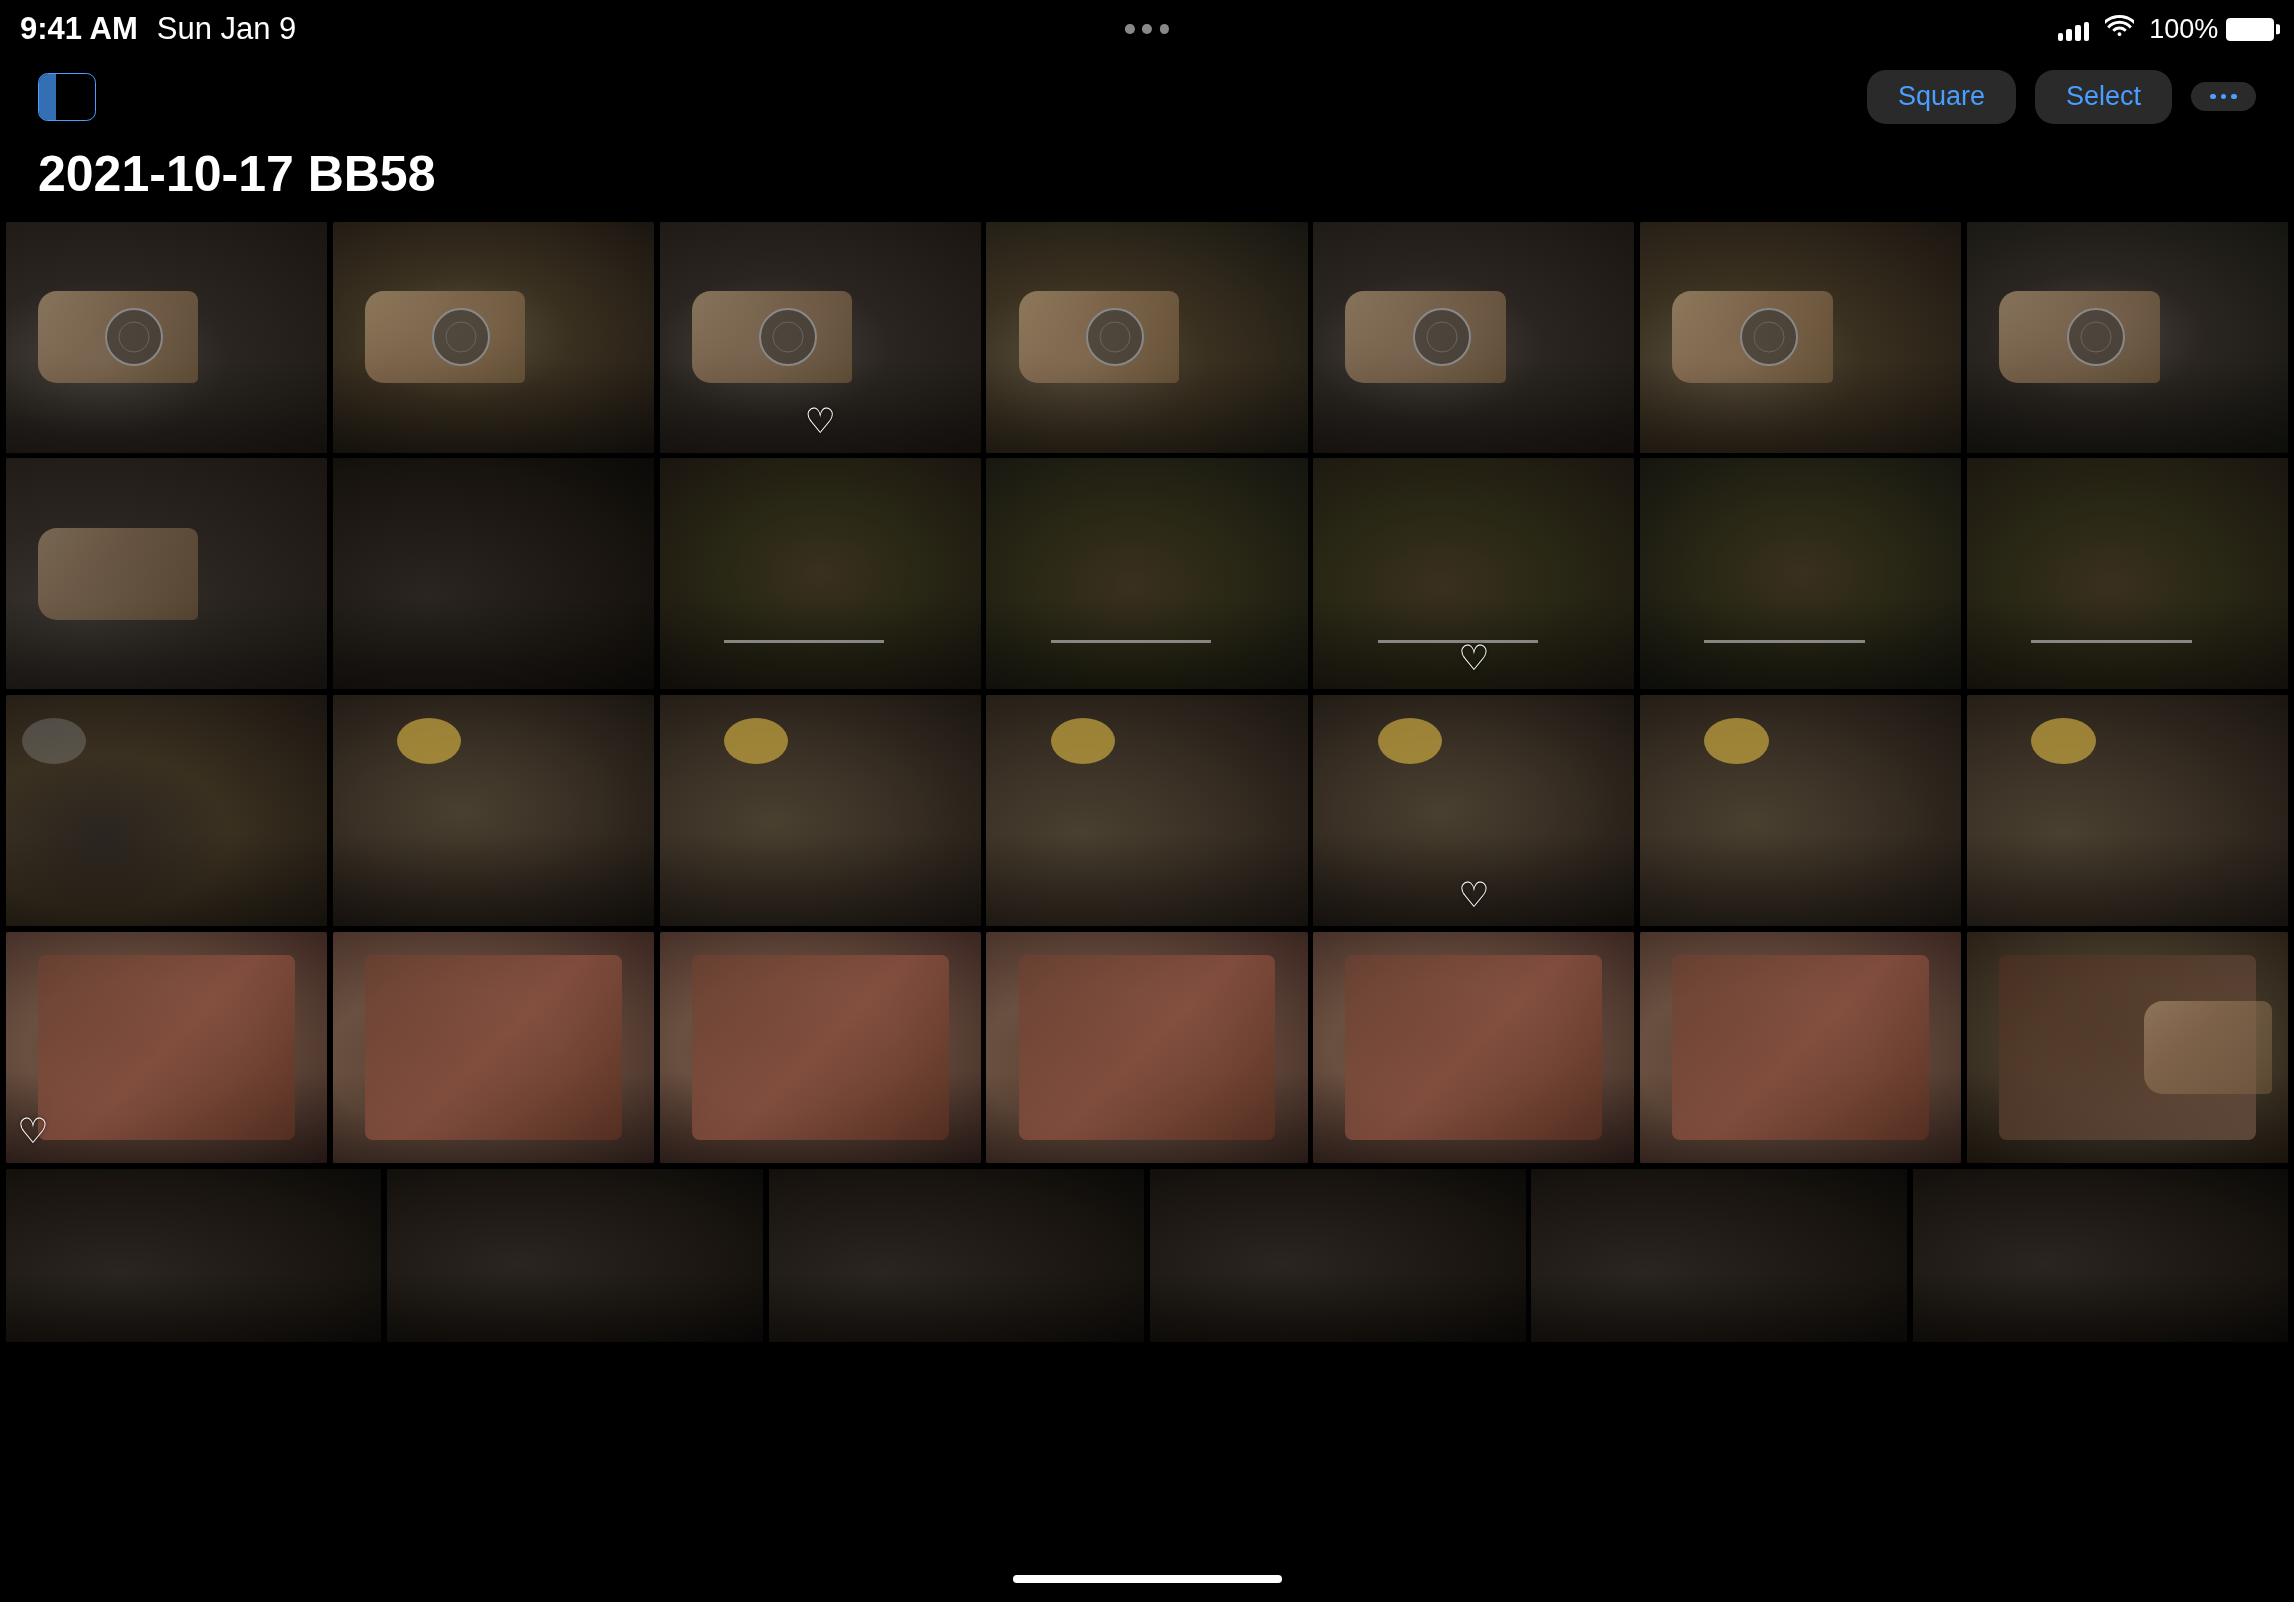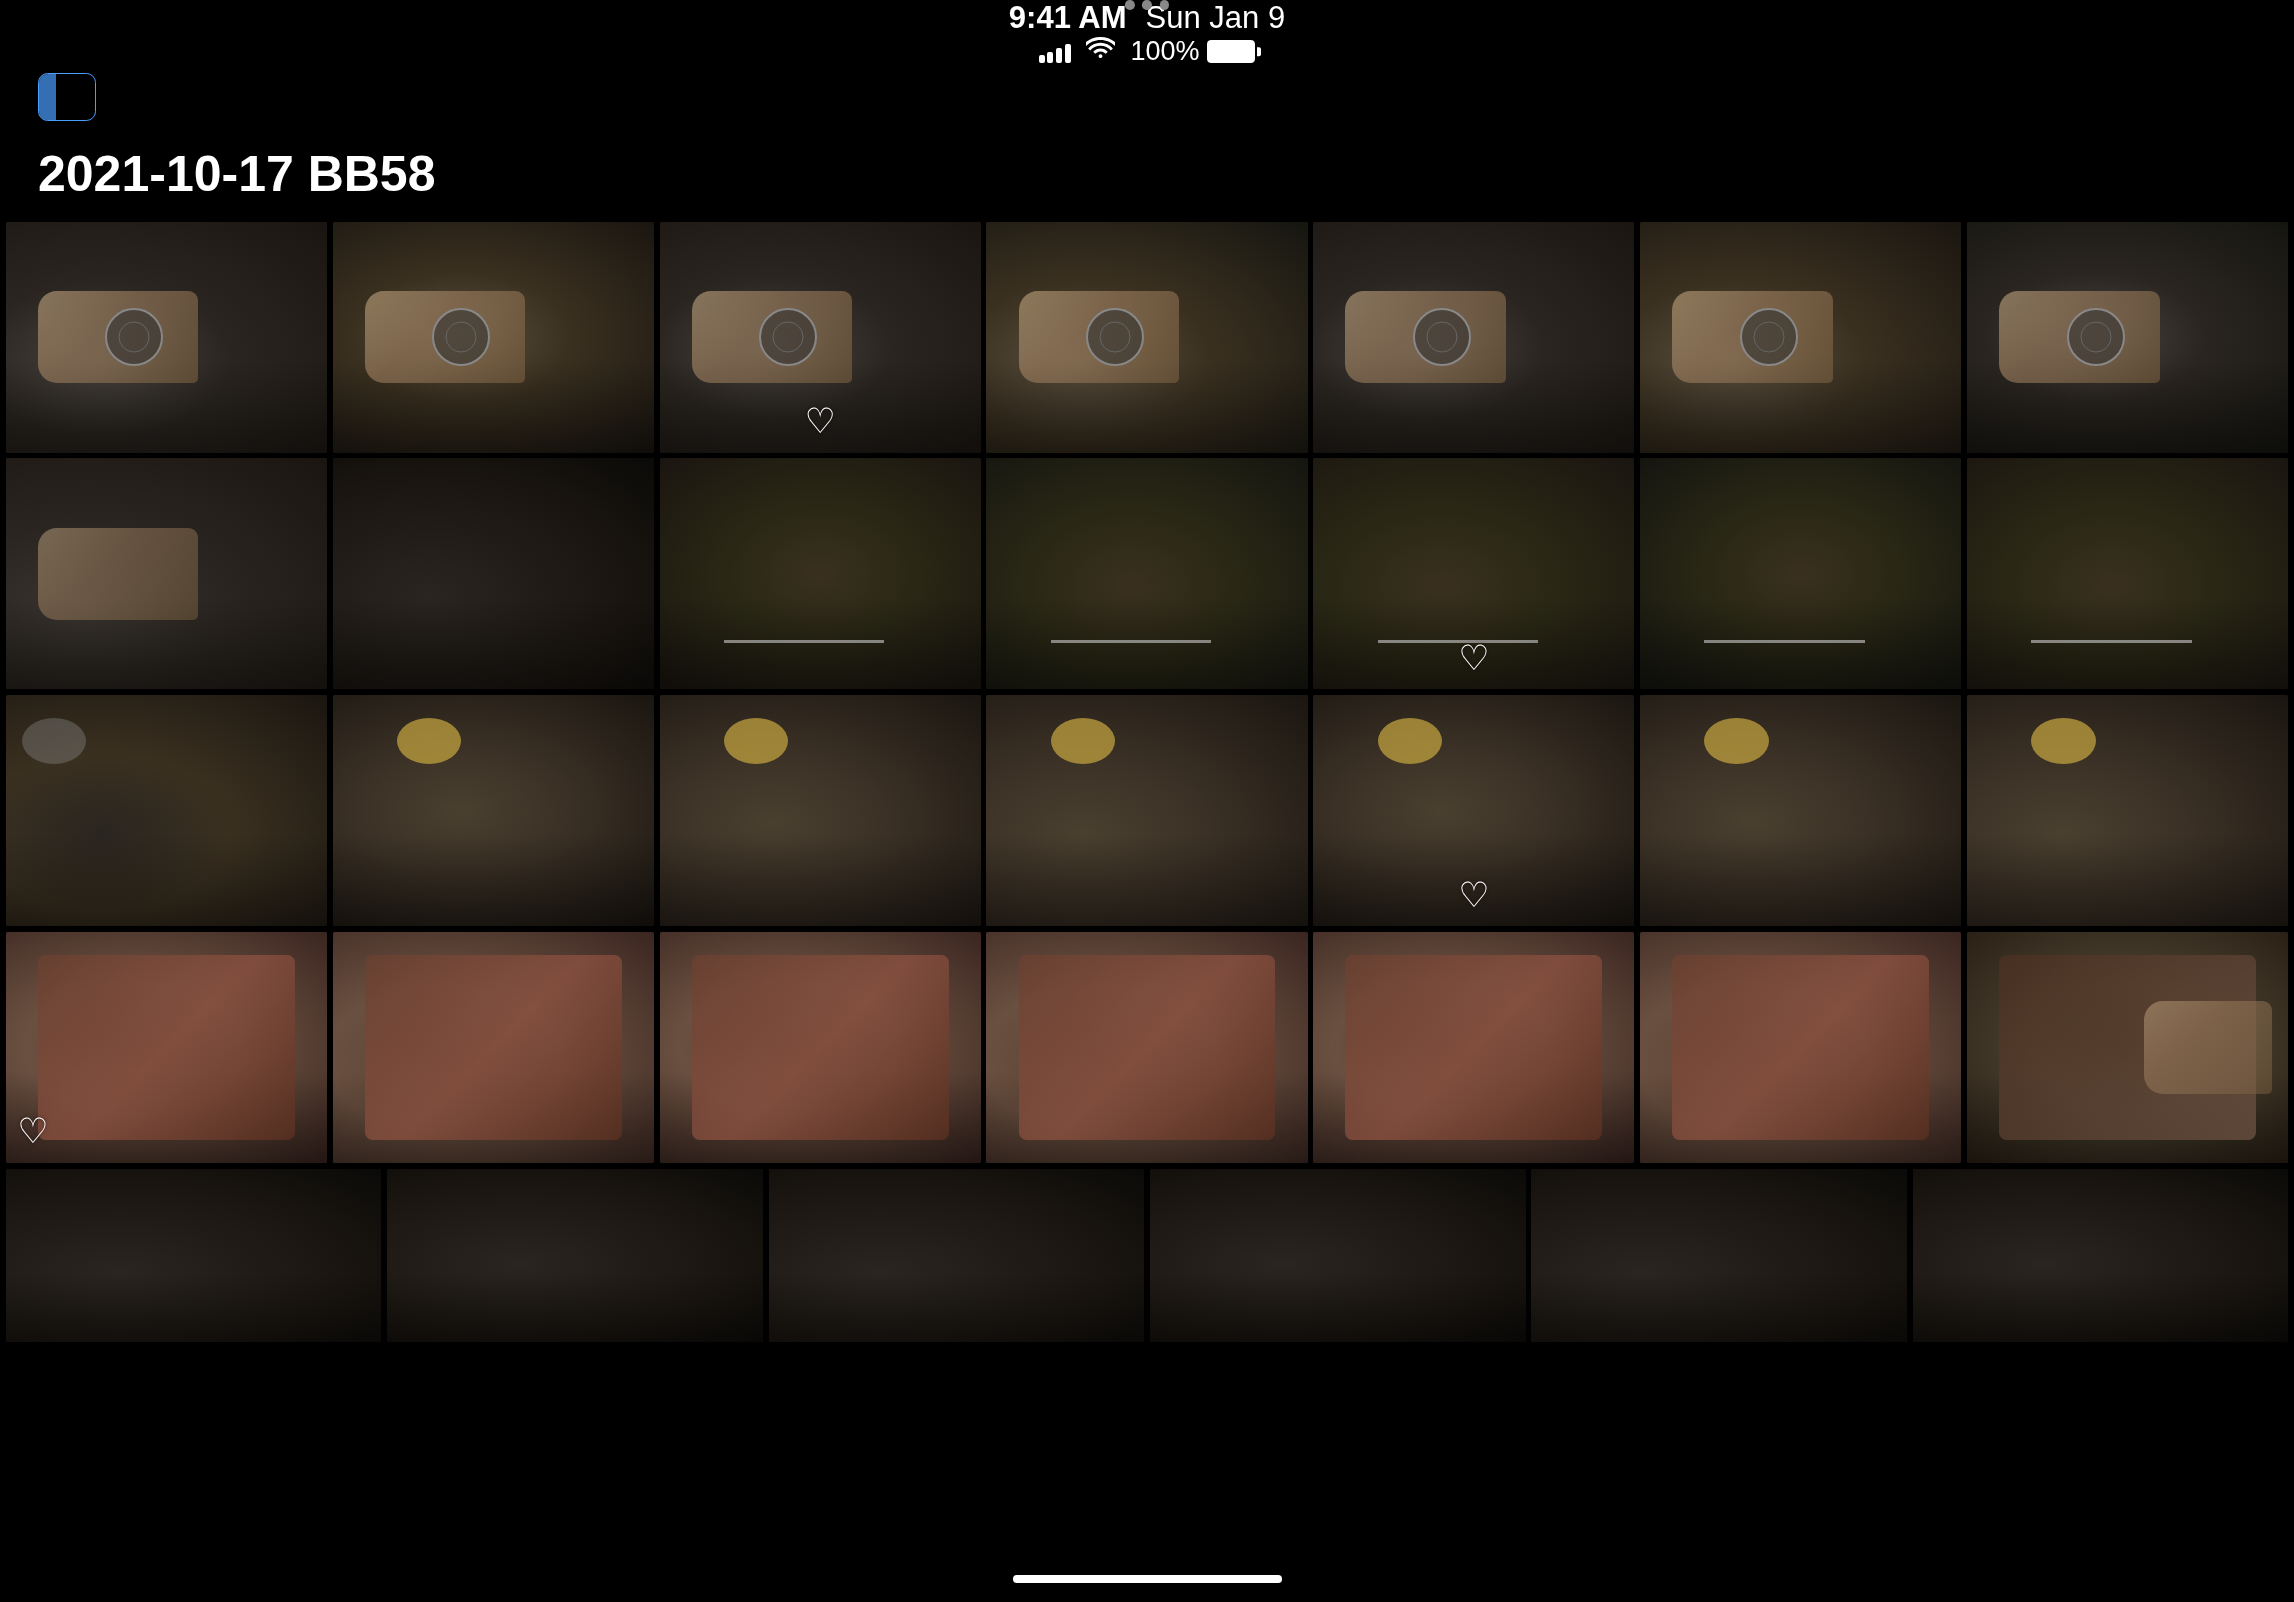--- a/index.html
+++ b/index.html
@@ -12,24 +12,23 @@
       height: 1602px;
       overflow: hidden;
       position: relative;
     }
 
     
     .status-bar {
       display: flex;
       align-items: center;
       justify-content: space-between;
-      padding: 0 38px;
+      padding: 0 20px;
       height: 58px;
       position: relative;
-      flex-direction: column;
     }
     .status-time {
       font-size: 31px;
       font-weight: 600;
       color: #fff;
     }
     .status-date {
       font-size: 31px;
       font-weight: 400;
       color: #fff;
@@ -375,20 +374,29 @@
   </div>
 </div>
 
 <div class="toolbar">
   <div class="sidebar-toggle">
     <div class="sidebar-toggle-inner">
       <div class="sidebar-toggle-left"></div>
       <div class="sidebar-toggle-right"></div>
     </div>
   </div>
+  <div class="toolbar-right">
+    <button class="toolbar-btn">Square</button>
+    <button class="toolbar-btn">Select</button>
+    <button class="toolbar-btn-dots">
+      <span></span>
+      <span></span>
+      <span></span>
+    </button>
+  </div>
 </div>
 
 <div class="album-title">2021-10-17 BB58</div>
 
 <div class="photo-grid">
 
   <div class="photo-row">
     <div class="photo-cell">
       <div class="thumb r1c1">
         <div class="hand-sim"></div>

